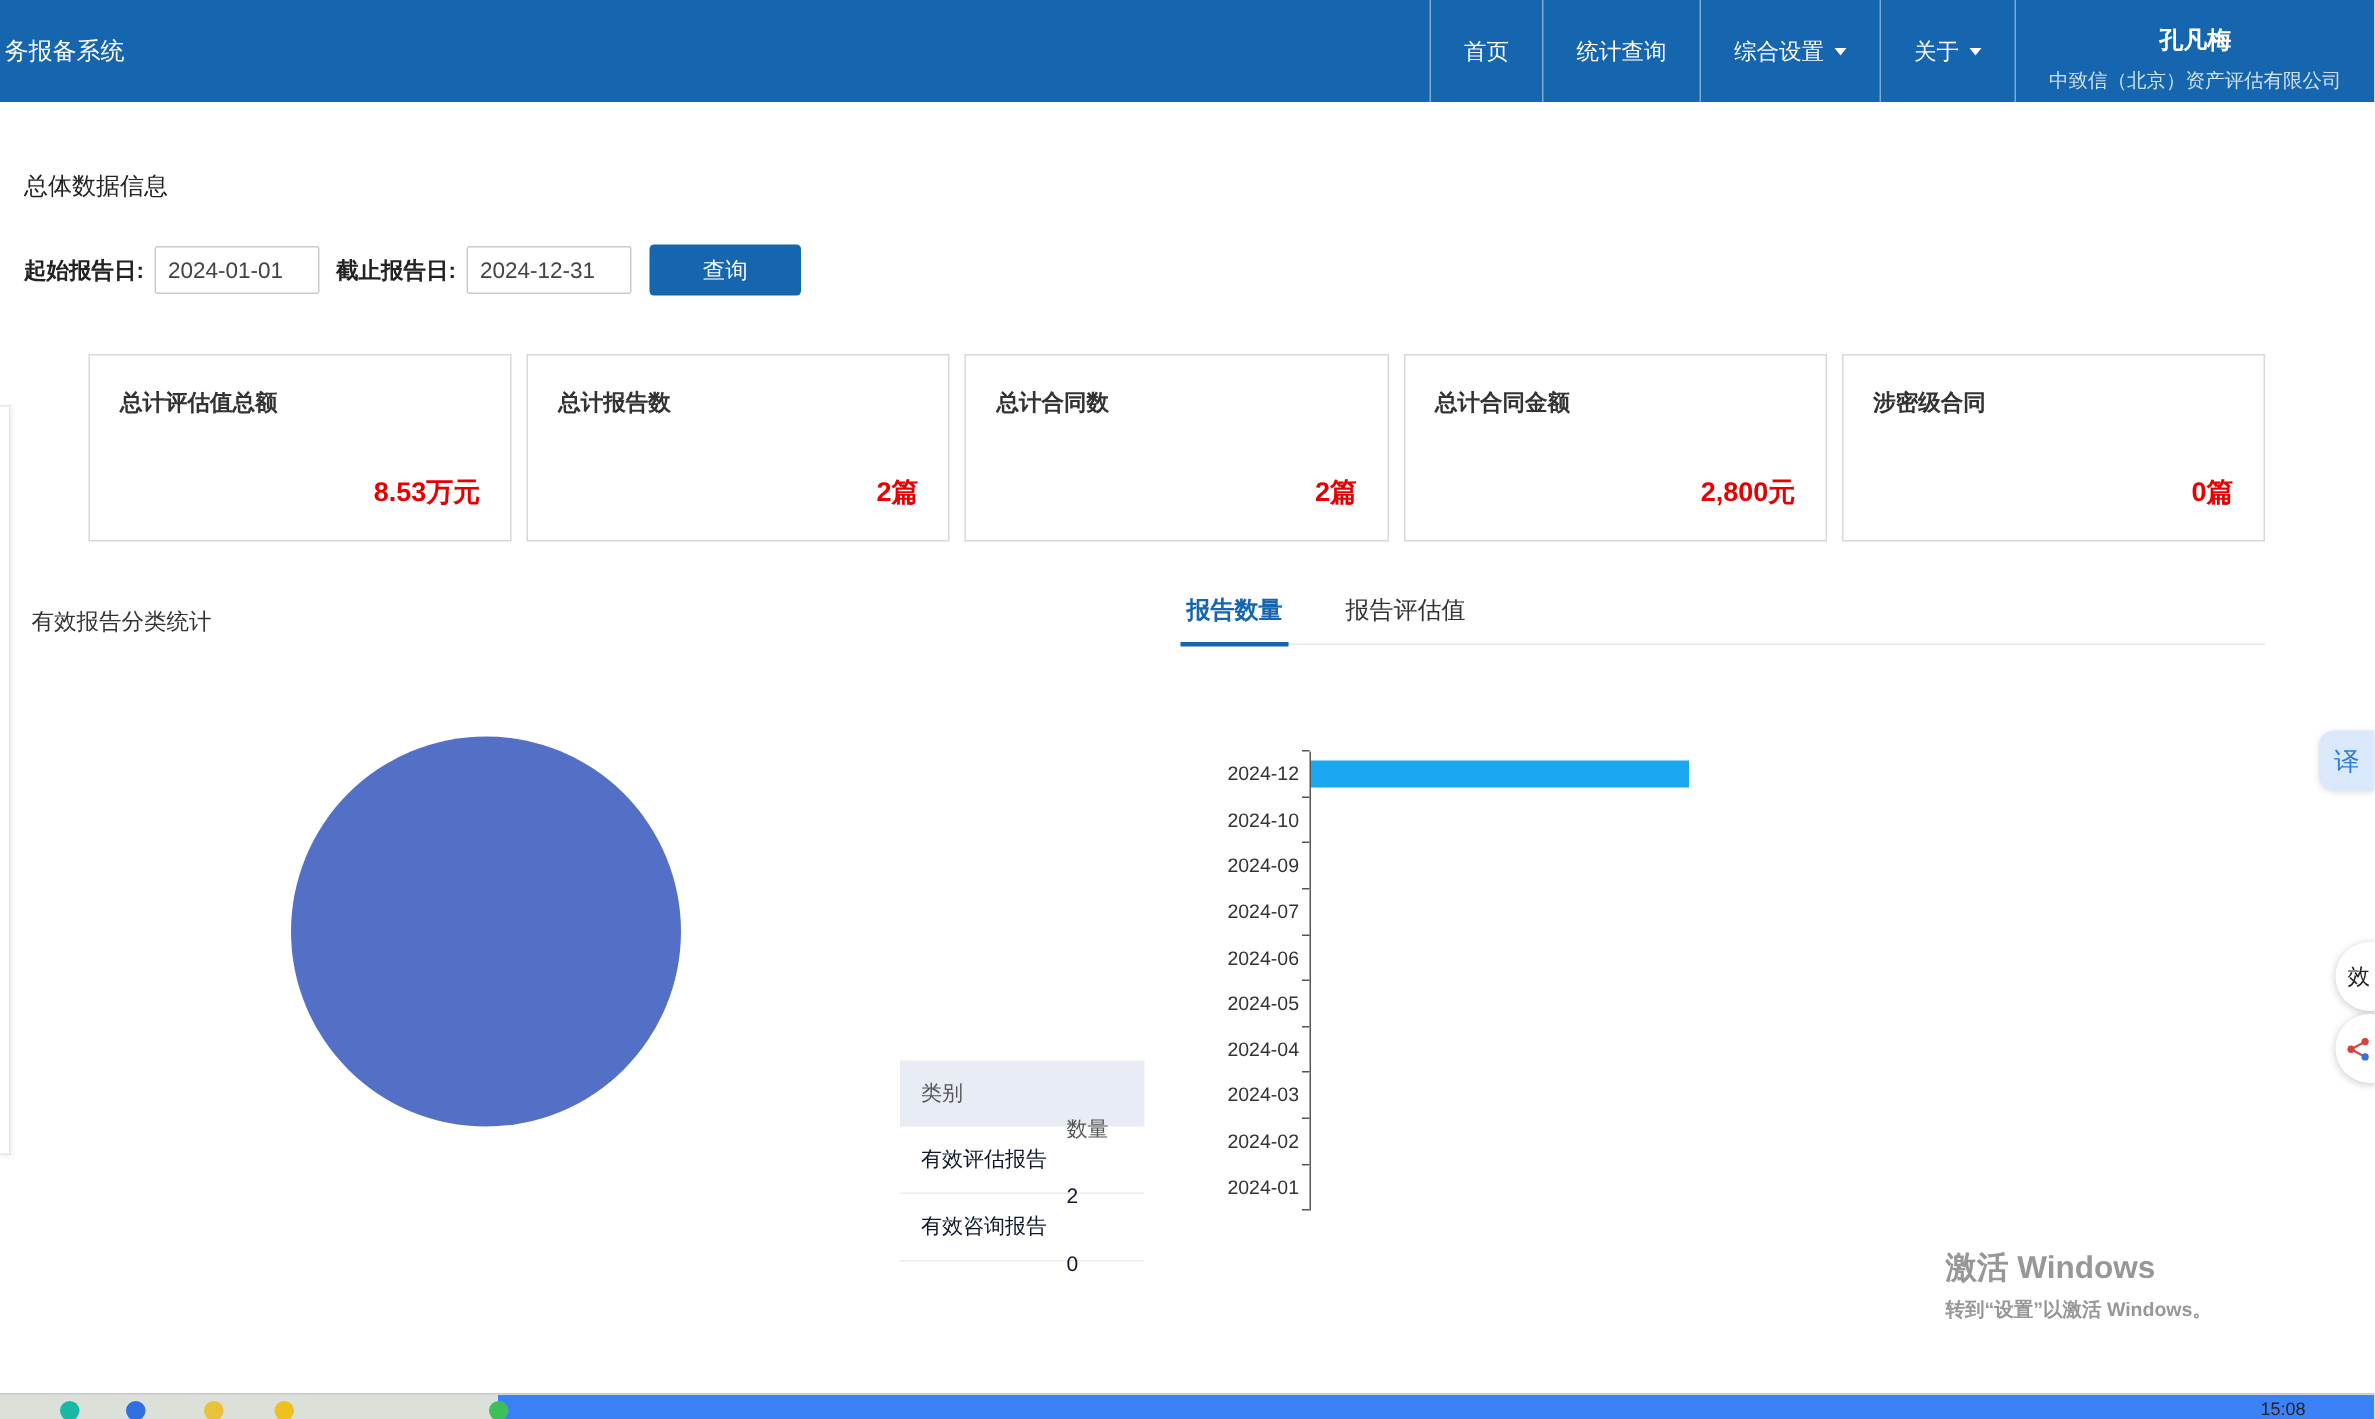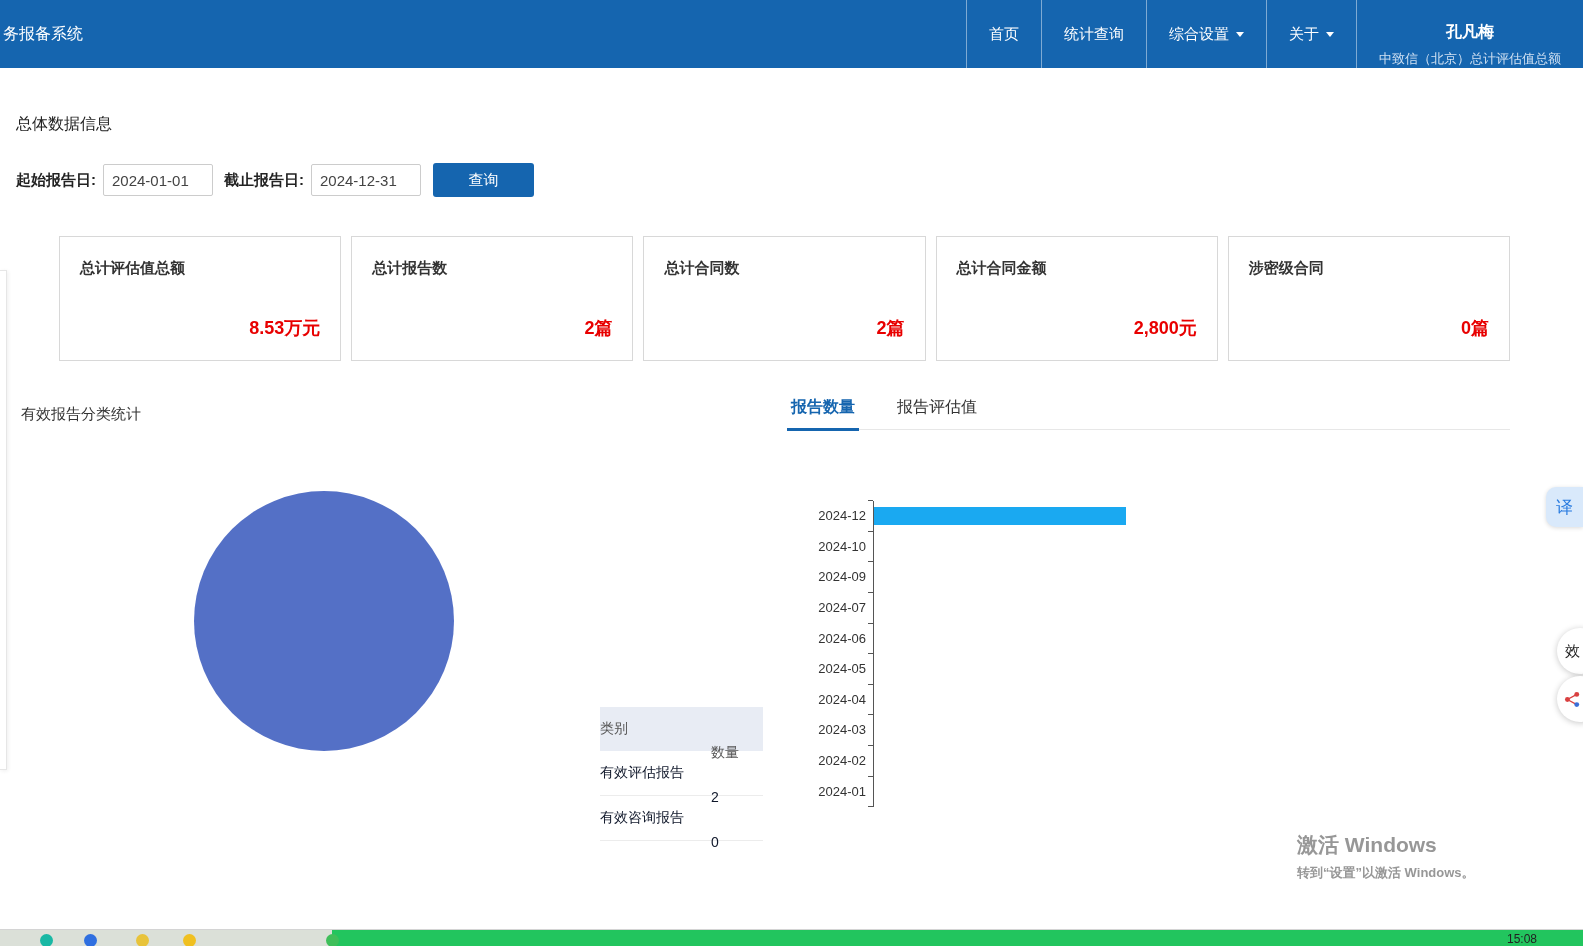--- a/index.html
+++ b/index.html
@@ -10,21 +10,21 @@
   
   .navbar { position:absolute; left:0; top:0; width:1583px; height:68px;
     background:#1565af; display:flex; align-items:stretch; color:#fff; }
   .app-title { align-self:center; margin-left:3px; font-size:16px; white-space:nowrap; }
   .nav { margin-left:auto; display:flex; align-items:stretch; }
   .nav-item { display:flex; align-items:center; padding:0 22px; font-size:15px;
     border-left:1px solid rgba(255,255,255,.45); cursor:pointer; white-space:nowrap; }
   .caret { width:0; height:0; border-left:4px solid transparent; border-right:4px solid transparent;
     border-top:5px solid #fff; margin-left:7px; display:inline-block; }
   .user-block { border-left:1px solid rgba(255,255,255,.45); display:flex; flex-direction:column;
-    justify-content:flex-end; align-items:center; padding:0 22px; cursor:pointer; }
+    justify-content:flex-start; align-items:center; padding:17px 22px; cursor:pointer; }
   .user-name { font-size:16px; font-weight:bold; margin-bottom:7px; }
   .company { font-size:13px; color:#cfe0f2; white-space:nowrap; }
 
   
   .page-title { position:absolute; left:16px; top:114px; font-size:16px; color:#222; }
   .filter-row { position:absolute; left:16px; top:163px; height:34px; display:flex; align-items:center; }
   .filter-label { font-size:15px; font-weight:bold; color:#222; }
   .date-input { width:110px; height:32px; border:1px solid #ccc; border-radius:2px;
     font-size:15px; color:#444; padding:0 8px; margin-left:7px;
     font-family:"Liberation Sans","DejaVu Sans",sans-serif; }
@@ -41,21 +41,21 @@
 
   
   .pie-title { position:absolute; left:21px; top:405px; font-size:15px; color:#333; }
   .pie-chart { position:absolute; left:194px; top:491px; width:260px; height:260px;
     border-radius:50%; background:#5470c6; }
 
   .category-table { position:absolute; left:600px; top:707px; width:163px; font-size:14px; }
   .ct-row { display:flex; align-items:center; height:44px; }
   .ct-head { background:#e8ecf4; color:#555; }
   .ct-body { height:45px; border-bottom:1px solid #ececec; color:#0f172a; }
-  .ct-col1 { flex:1; }
+  .ct-col1 { flex:1; padding-left:14px; }
   .ct-col2 { width:52px;margin-top:48px; }
 
   
   .tabs-bar { position:absolute; left:787px; top:397px; width:723px; display:flex; gap:34px;
     border-bottom:1px solid #e7e7e7; }
   .tab { font-size:16px; padding:0 4px 10px 4px; color:#333; cursor:pointer; }
   .tab.active { color:#1565af; font-weight:bold; border-bottom:3px solid #1565af; margin-bottom:-2px; }
 
   .bar-chart { position:absolute; left:790px; top:501px; width:715px; }
   .bar-row { display:flex; height:30.65px; }
@@ -79,21 +79,21 @@
     background:#d9e9fb; border-radius:10px 0 0 10px; color:#2a7ce0; font-size:17px;
     display:flex; align-items:center; justify-content:center; cursor:pointer;
     box-shadow:0 1px 4px rgba(0,0,0,.15); }
   .float-circle { position:absolute; width:46px; height:46px; border-radius:50%;
     background:#fff; box-shadow:0 1px 6px rgba(0,0,0,.22); display:flex; align-items:center;
     cursor:pointer; }
   .float-badge { right:-20px; top:628px; font-size:15px; color:#222; padding-left:8px; }
   .float-share { right:-20px; top:676px; padding-left:7px; }
 
   
-  .taskbar { position:absolute; left:0; bottom:0; width:1583px; height:17px; background:#22c55e;
+  .taskbar { position:absolute; left:0; bottom:0; width:1583px; height:17px; background:#3b82f6;
     border-top:1px solid #d4d4d4; }
   .taskbar-left { position:absolute; left:0; top:0; width:332px; height:17px; background:#dbe0d8; }
   .tb-icon { position:absolute; top:4px; width:13px; height:13px; border-radius:50%; }
   .tb-time { position:absolute; right:46px; top:2px; font-size:12px; color:#222; }
 </style>
 </head>
 <body>
 
 <header class="navbar">
   <div class="app-title">务报备系统</div>
@@ -107,21 +107,21 @@
     <div class="nav-item">
       <span>综合设置</span>
       <span class="caret"></span>
     </div>
     <div class="nav-item">
       <span>关于</span>
       <span class="caret"></span>
     </div>
     <div class="user-block">
       <div class="user-name">孔凡梅</div>
-      <div class="company">中致信（北京）总计评估值总额</div>
+      <div class="company">中致信（北京）资产评估有限公司</div>
     </div>
   </nav>
 </header>
 
 <div class="page-title">总体数据信息</div>
 
 <div class="filter-row">
   <span class="filter-label">起始报告日:</span>
   <input class="date-input" value="2024-01-01" style="">
   <span class="filter-label label-2">截止报告日:</span>

